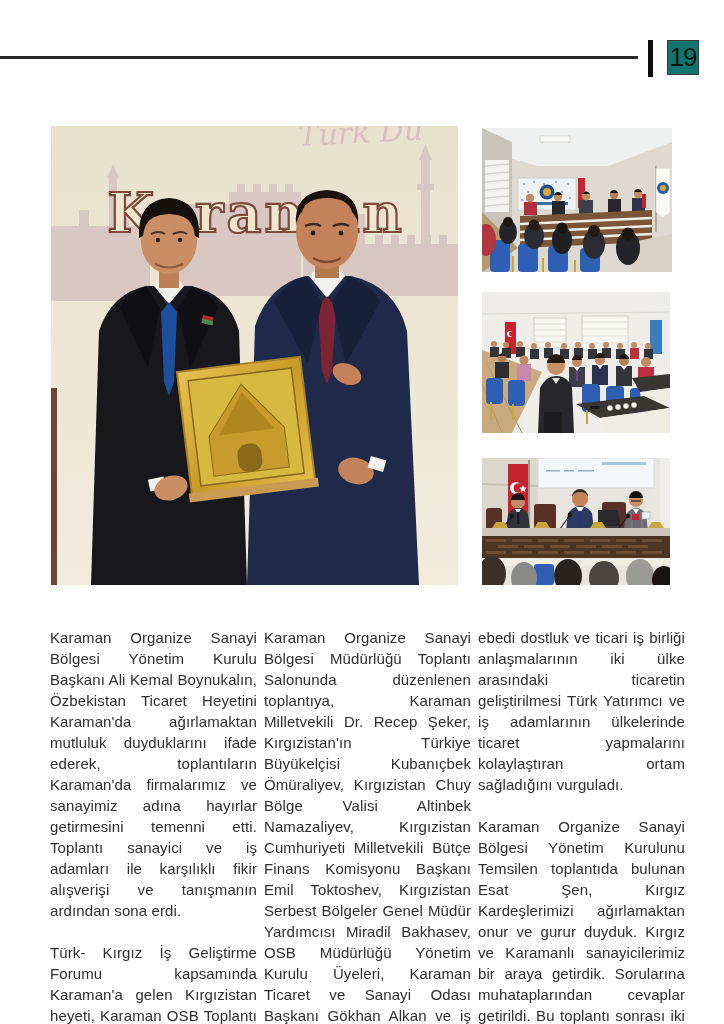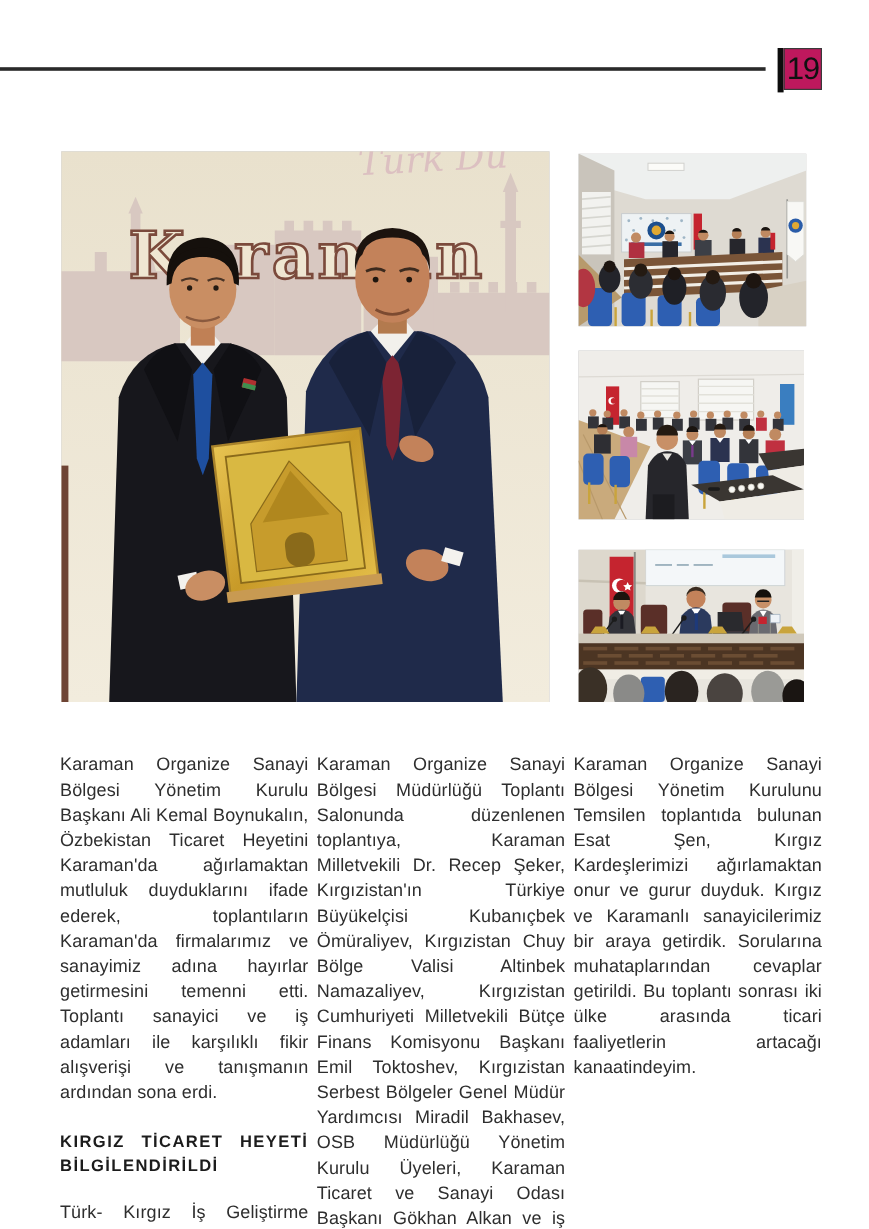--- a/index.html
+++ b/index.html
@@ -2,21 +2,21 @@
 <html><head>
 <meta charset="utf-8">
 <style>
   html,body{margin:0;padding:0;background:#ffffff;}
   body{width:724px;height:1024px;position:relative;font-family:"Liberation Sans",sans-serif;color:#2e2e2e;overflow:hidden;}
 
   
   .page-rule{position:absolute;left:0;top:56px;width:638px;height:3px;background:#2a2a2a;}
   .page-num-wrap{position:absolute;left:648px;top:40px;height:37px;display:flex;}
   .page-num-bar{width:5px;height:37px;background:#0c0c0c;}
-  .page-num-box{width:30px;height:33px;border:1.5px solid #3a3a3a;background:#be185d;display:flex;align-items:center;justify-content:center;}
+  .page-num-box{width:30px;height:33px;border:1.5px solid #3a3a3a;background:#0f766e;display:flex;align-items:center;justify-content:center;margin-left:14px;}
   .page-num{font-size:26px;font-weight:400;color:#111;letter-spacing:-1px;}
 
   
   .photo{position:absolute;overflow:hidden;background:#ddd;box-shadow:0 0 0 1px rgba(0,0,0,0.06) inset;}
   .photo svg{display:block;}
   .main-photo{left:51px;top:126px;width:407px;height:459px;}
   .photo-1{left:482px;top:128px;width:190px;height:144px;}
   .photo-2{left:482px;top:292px;width:188px;height:141px;}
   .photo-3{left:482px;top:458px;width:188px;height:127px;}
 
@@ -471,23 +471,23 @@
     <ellipse cx="158" cy="118" rx="14" ry="17" fill="#9a9a96"></ellipse>
     <ellipse cx="182" cy="122" rx="12" ry="14" fill="#1a1512"></ellipse>
     <rect x="70" y="128" width="34" height="10" fill="#23242a"></rect>
   </g>
 </svg>
 </div>
 
 <div class="text-cols">
   <div class="col">
     <p>Karaman Organize Sanayi Bölgesi Yönetim Kurulu Başkanı Ali Kemal Boynukalın, Özbekistan Ticaret Heyetini Karaman'da ağırlamaktan mutluluk duyduklarını ifade ederek, toplantıların Karaman'da firmalarımız ve sanayimiz adına hayırlar getirmesini temenni etti. Toplantı sanayici ve iş adamları ile karşılıklı fikir alışverişi ve tanışmanın ardından sona erdi.</p>
-    <h3>KIRGIZ TİCARET HEYETİ BİLGİLENDİRİLDİ</h3>
     <p>Türk- Kırgız İş Geliştirme Forumu kapsamında Karaman'a gelen Kırgızistan heyeti, Karaman OSB Toplantı Salonunda Karamanlı iş adamları ve sanayicilerle buluştu.</p>
   </div>
   <div class="col">
     <p>Karaman Organize Sanayi Bölgesi Müdürlüğü Toplantı Salonunda düzenlenen toplantıya, Karaman Milletvekili Dr. Recep Şeker, Kırgızistan'ın Türkiye Büyükelçisi Kubanıçbek Ömüraliyev, Kırgızistan Chuy Bölge Valisi Altinbek Namazaliyev, Kırgızistan Cumhuriyeti Milletvekili Bütçe Finans Komisyonu Başkanı Emil Toktoshev, Kırgızistan Serbest Bölgeler Genel Müdür Yardımcısı Miradil Bakhasev, OSB Müdürlüğü Yönetim Kurulu Üyeleri, Karaman Ticaret ve Sanayi Odası Başkanı Gökhan Alkan ve iş insanlarından oluşan heyet katıldı.</p>
 
   </div>
   <div class="col">
+    <p>ebedi dostluk ve ticari iş birliği anlaşmalarının iki ülke arasındaki ticaretin geliştirilmesi Türk Yatırımcı ve iş adamlarının ülkelerinde ticaret yapmalarını kolaylaştıran ortam sağladığını vurguladı.</p>
     <p>Karaman Organize Sanayi Bölgesi Yönetim Kurulunu Temsilen toplantıda bulunan Esat Şen, Kırgız Kardeşlerimizi ağırlamaktan onur ve gurur duyduk. Kırgız ve Karamanlı sanayicilerimiz bir araya getirdik. Sorularına muhataplarından cevaplar getirildi. Bu toplantı sonrası iki ülke arasında ticari faaliyetlerin artacağı kanaatindeyim.</p>
   </div>
 </div>
 
 </body></html>

